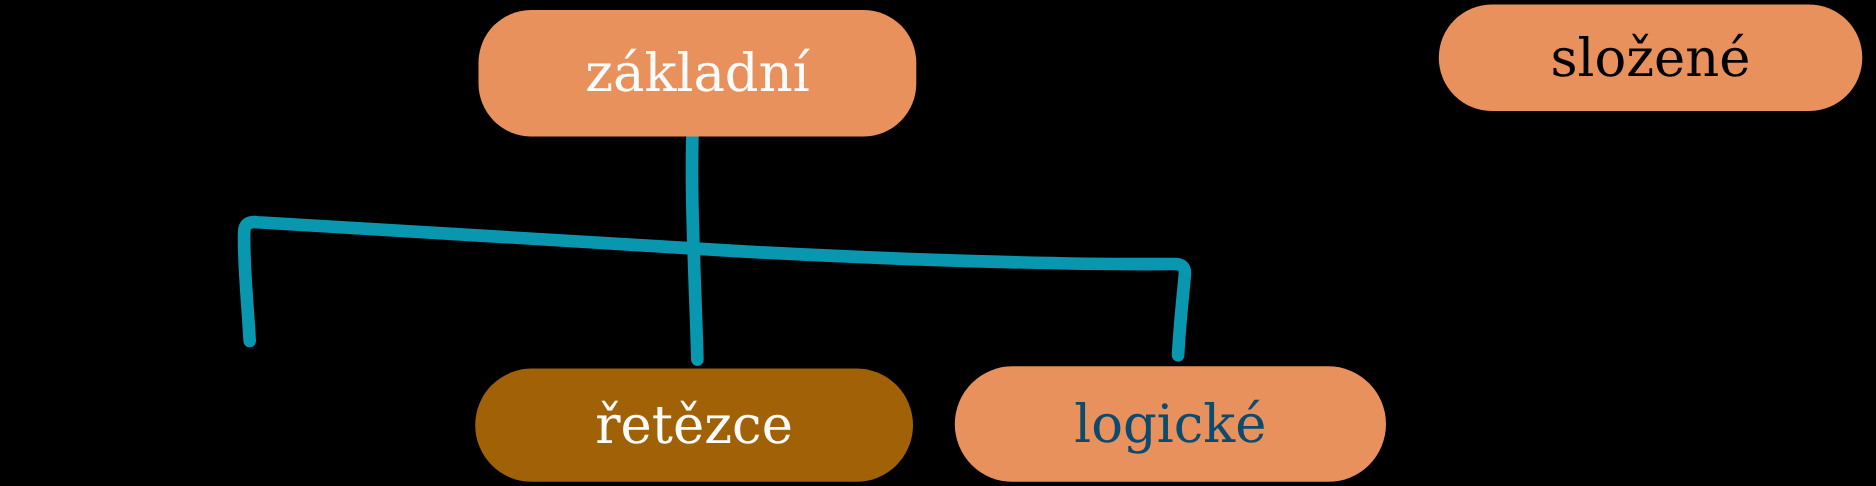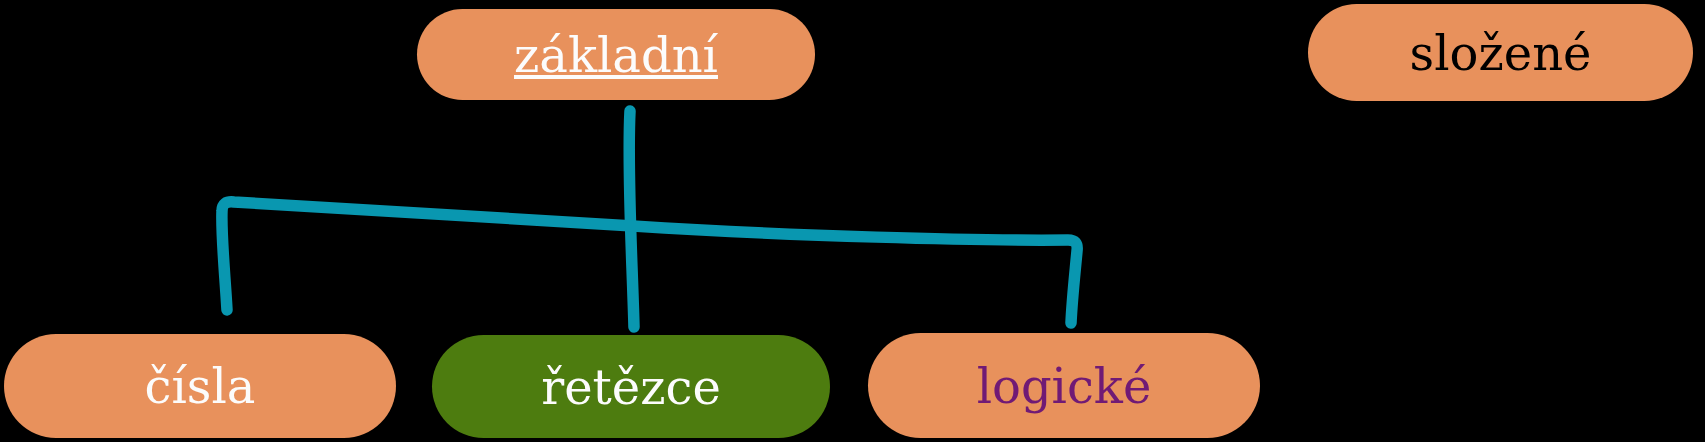--- a/index.html
+++ b/index.html
@@ -23,21 +23,21 @@
     position: absolute;
     background: #E8915C;
     color: #FCFCFC;
     display: flex;
     align-items: center;
     justify-content: center;
     font-size: 48px;
     line-height: 1;
     white-space: nowrap;
   }
-  #node-zakladni { left: 417px;  top: 9px;   width: 398px; height: 91px;  border-radius: 48px; text-decoration: underline; }
+  #node-zakladni { left: 435px;  top: 9px;   width: 398px; height: 115px;  border-radius: 48px; }
   #node-slozene  { left: 1308px; top: 4px;   width: 385px; height: 97px;  border-radius: 49px; }
   #node-cisla    { left: 4px;    top: 334px; width: 392px; height: 104px; border-radius: 52px; }
   #node-retezce  { left: 432px;  top: 335px; width: 398px; height: 103px; border-radius: 52px; }
   #node-logicke  { left: 868px;  top: 333px; width: 392px; height: 105px; border-radius: 53px; }
   .edges {
     position: absolute;
     left: 0;
     top: 0;
     width: 1705px;
     height: 442px;
@@ -70,25 +70,22 @@
   </svg>
 
   <div class="node" id="node-zakladni" style="background: rgb(232, 145, 92); color: rgb(252, 252, 252);">
     <span>základní</span>
   </div>
 
   <div class="node" id="node-slozene" style="background: rgb(232, 145, 92); color: #000000;">
     <span>složené</span>
   </div>
 
-  <div class="node" id="node-cisla" style="background: rgb(232, 145, 92); color: rgb(252, 252, 252);">
-    <span>čísla</span>
-  </div>
 
-  <div class="node" id="node-retezce" style="background: #4d7c0f; color: rgb(252, 252, 252);">
+  <div class="node" id="node-retezce" style="background: #a16207; color: rgb(252, 252, 252);">
     <span>řetězce</span>
   </div>
 
-  <div class="node" id="node-logicke" style="background: rgb(232, 145, 92); color: #701a75;">
+  <div class="node" id="node-logicke" style="background: rgb(232, 145, 92); color: #0c4a6e;">
     <span>logické</span>
   </div>
 
 </div>
 
 </body></html>

